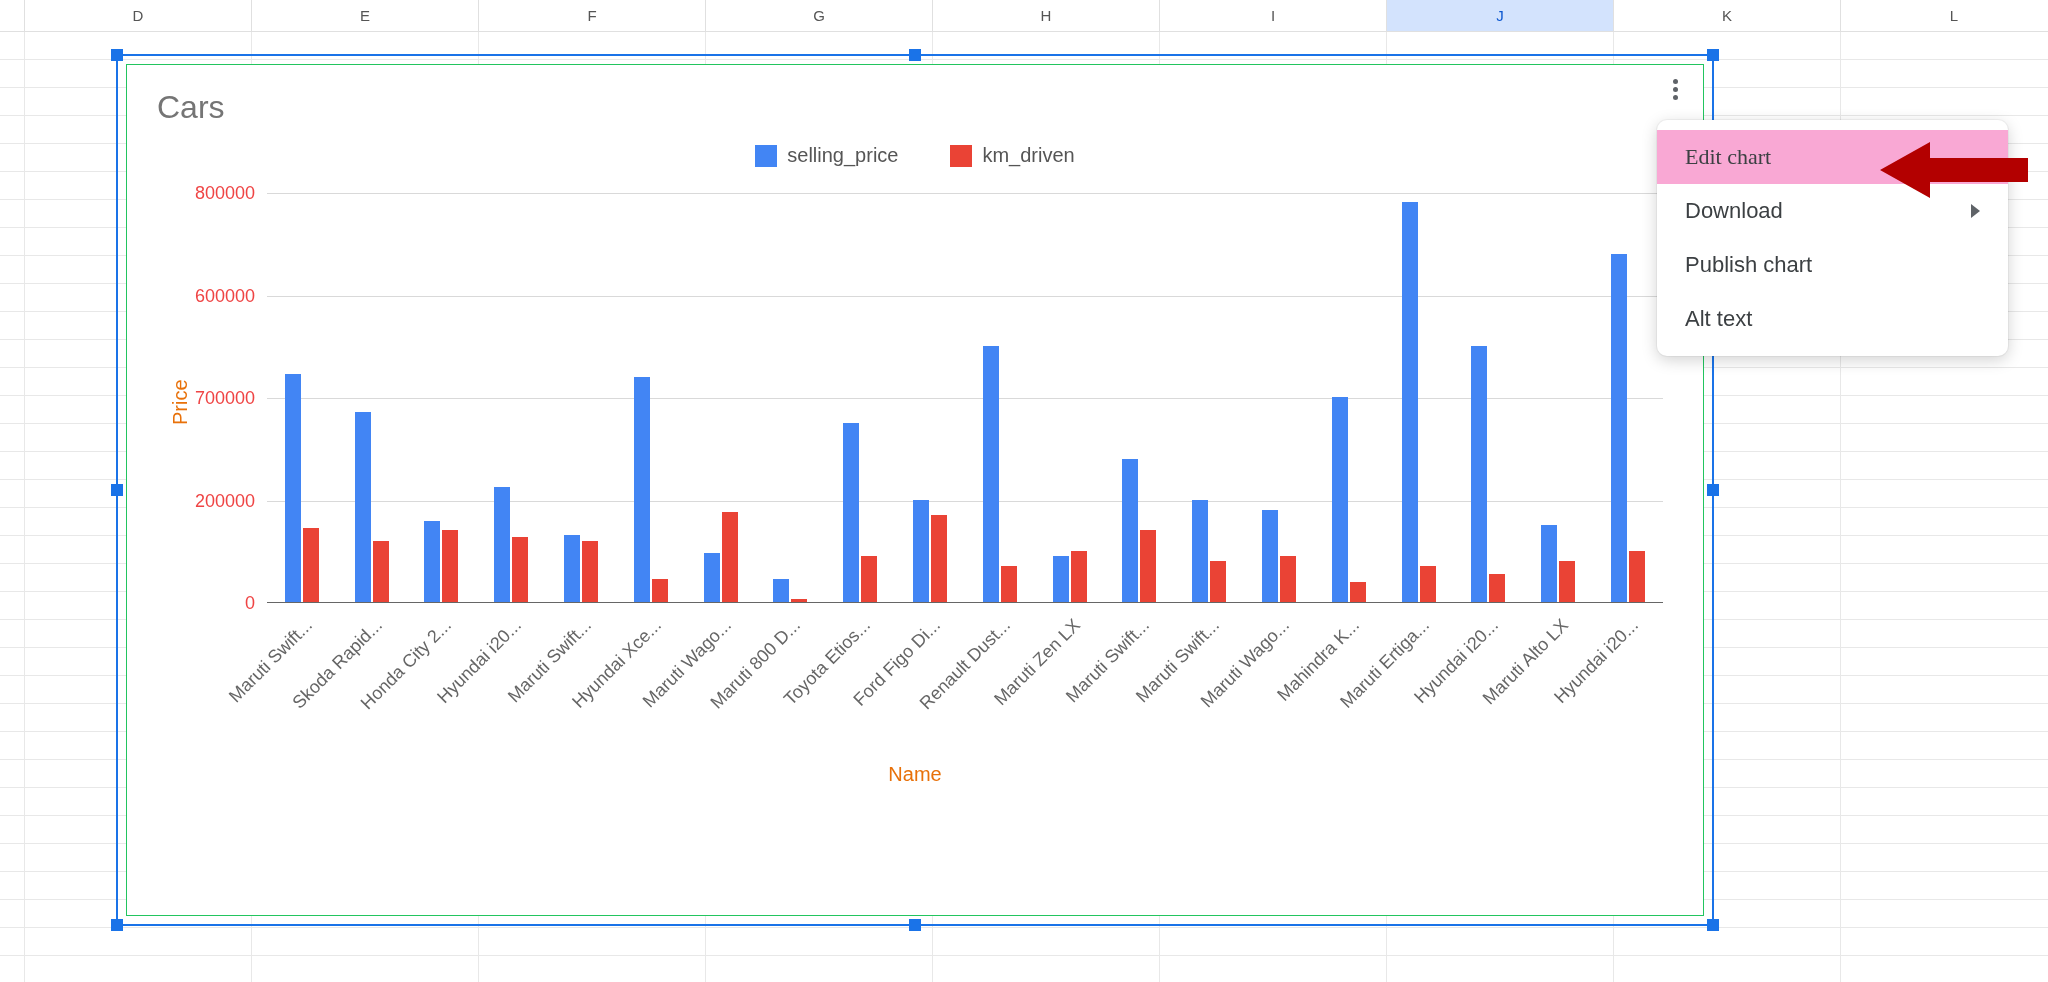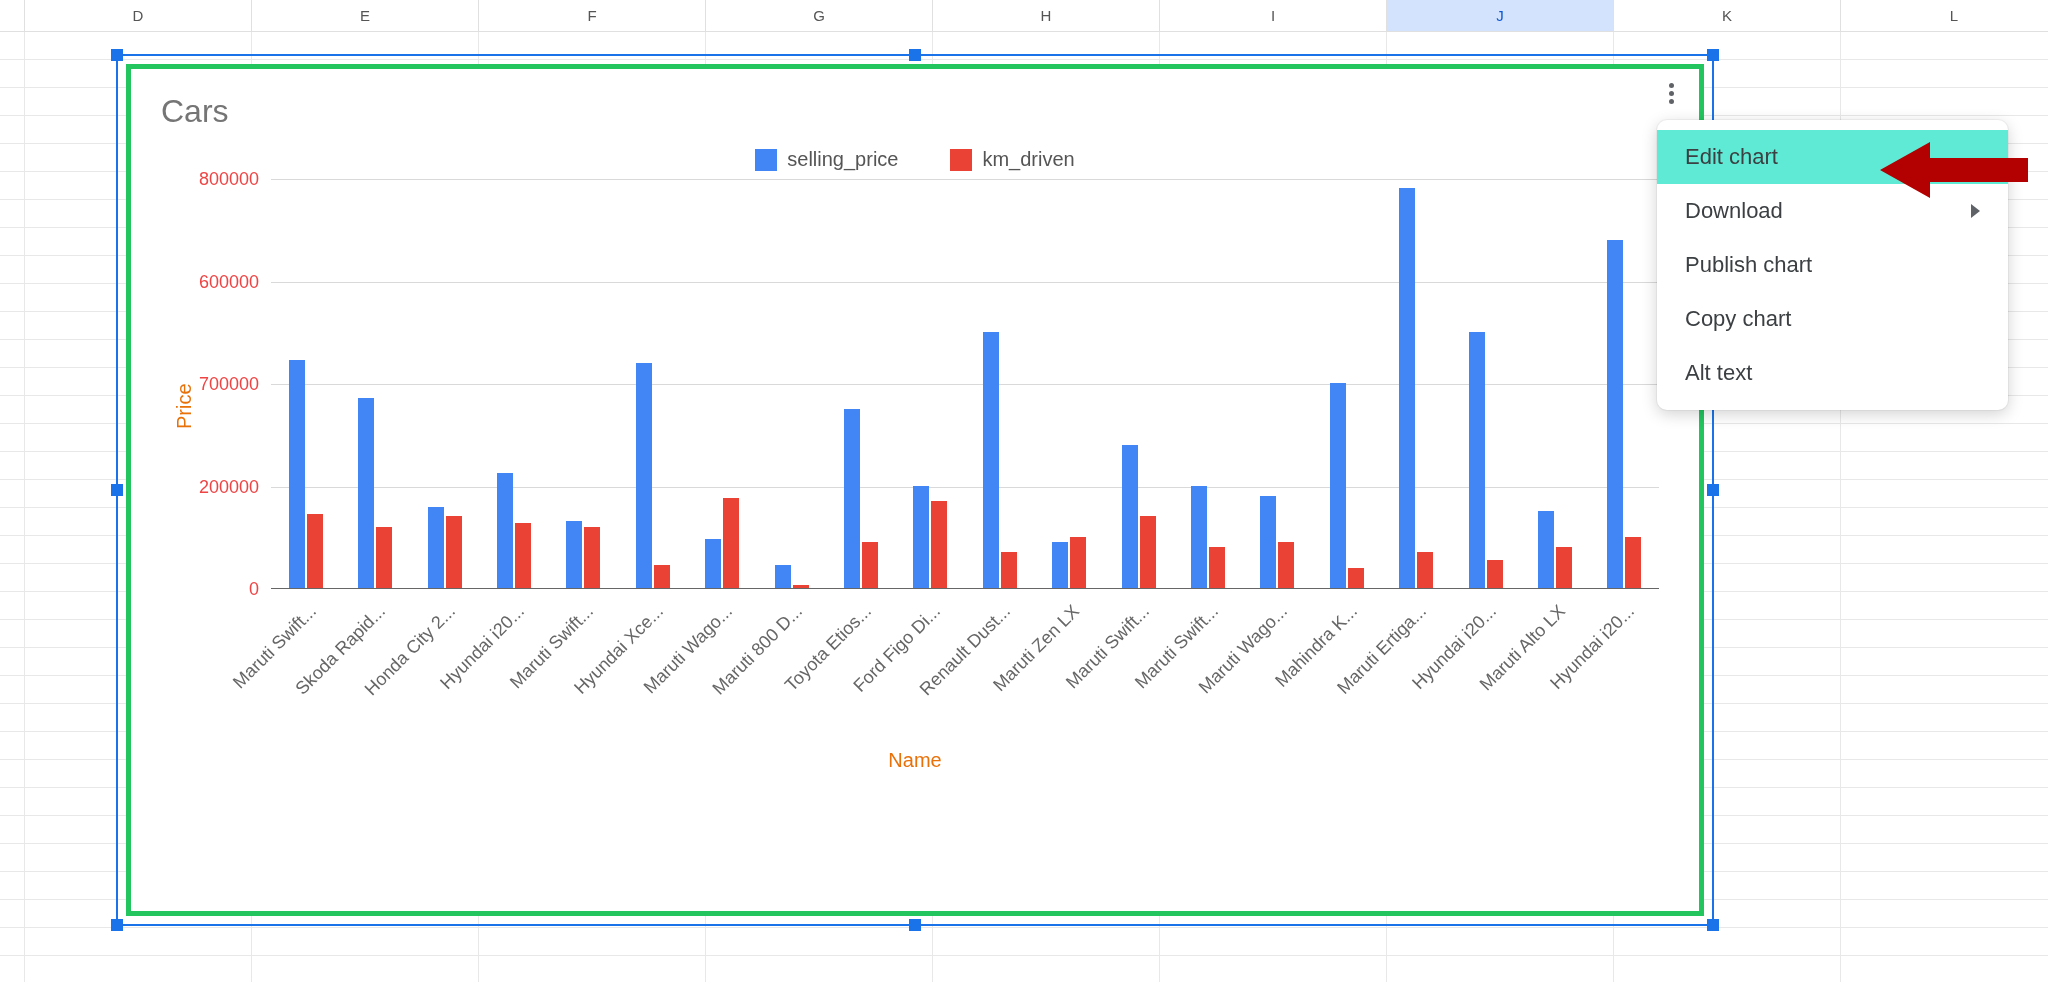--- a/index.html
+++ b/index.html
@@ -78,36 +78,36 @@
 .handle.bl { bottom: -7px; left: -7px; }
 .handle.br { bottom: -7px; right: -7px; }
 .handle.bm { bottom: -7px; left: calc(50% - 6px); }
 
 .chart-inner {
   position: absolute;
   top: 8px;
   left: 8px;
   right: 8px;
   bottom: 8px;
-  border: 5px solid #22c55e;
+  border: 1px solid #22c55e;
   background: #fff;
   padding: 24px 30px 23px 30px;
 }
 
 .chart-title {
   font-size: 32px;
   color: #757575;
   margin-bottom: 18px;
 }
 
 .legend {
   display: flex;
   justify-content: center;
   gap: 52px;
-  margin-bottom: 8px;
+  margin-bottom: 26px;
 }
 .legend-item { display: flex; align-items: center; gap: 10px; font-size: 20px; color: #555; }
 .swatch { width: 22px; height: 22px; }
 .swatch.blue { background: #4285f4; }
 .swatch.red { background: #ea4335; }
 
 .plot {
   position: relative;
   height: 410px;
   margin-left: 110px;
@@ -211,21 +211,21 @@
 }
 .menu-item {
   display: flex;
   align-items: center;
   justify-content: space-between;
   padding: 14px 28px;
   font-size: 22px;
   color: #3c4043;
   cursor: pointer;
 }
-.menu-item.hover { background: #5eead4; }
+.menu-item.hover { background: #f9a8d4; font-family: Liberation Serif, serif; }
 .menu-item .chev {
   width: 0; height: 0;
   border-top: 7px solid transparent;
   border-bottom: 7px solid transparent;
   border-left: 9px solid #5f6368;
 }
 
 
 .arrow {
   position: absolute;
@@ -859,23 +859,20 @@
     <span>Edit chart</span>
   </div>
   <div class="menu-item">
     <span>Download</span>
     <span class="chev"></span>
   </div>
   <div class="menu-item">
     <span>Publish chart</span>
   </div>
   <div class="menu-item">
-    <span>Copy chart</span>
-  </div>
-  <div class="menu-item">
     <span>Alt text</span>
   </div>
 </div>
 
 <svg class="arrow" width="150" height="64">
   <g fill="#b30000">
     <polygon points="0,32 50,4 50,20 148,20 148,44 50,44 50,60"></polygon>
   </g>
 </svg>
 

